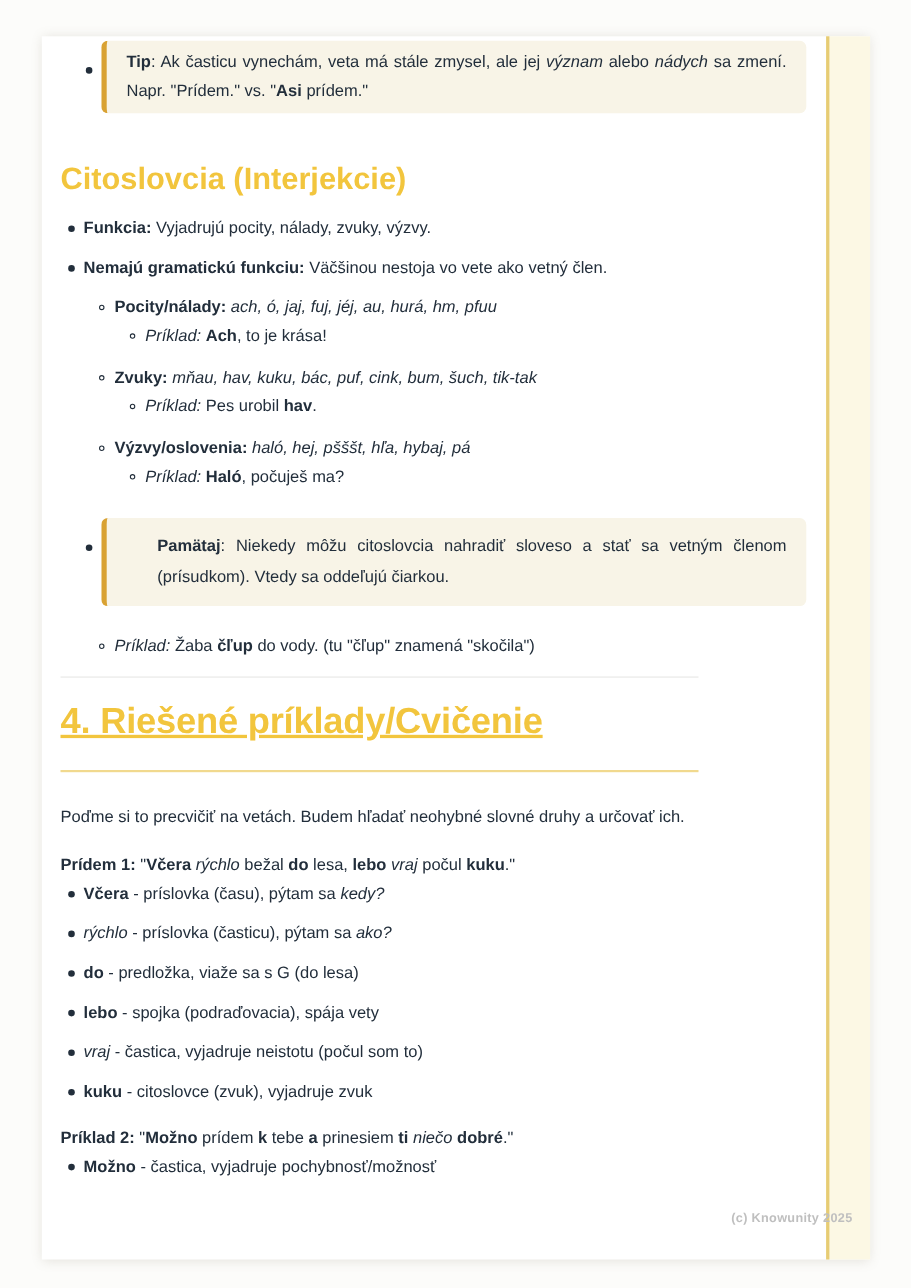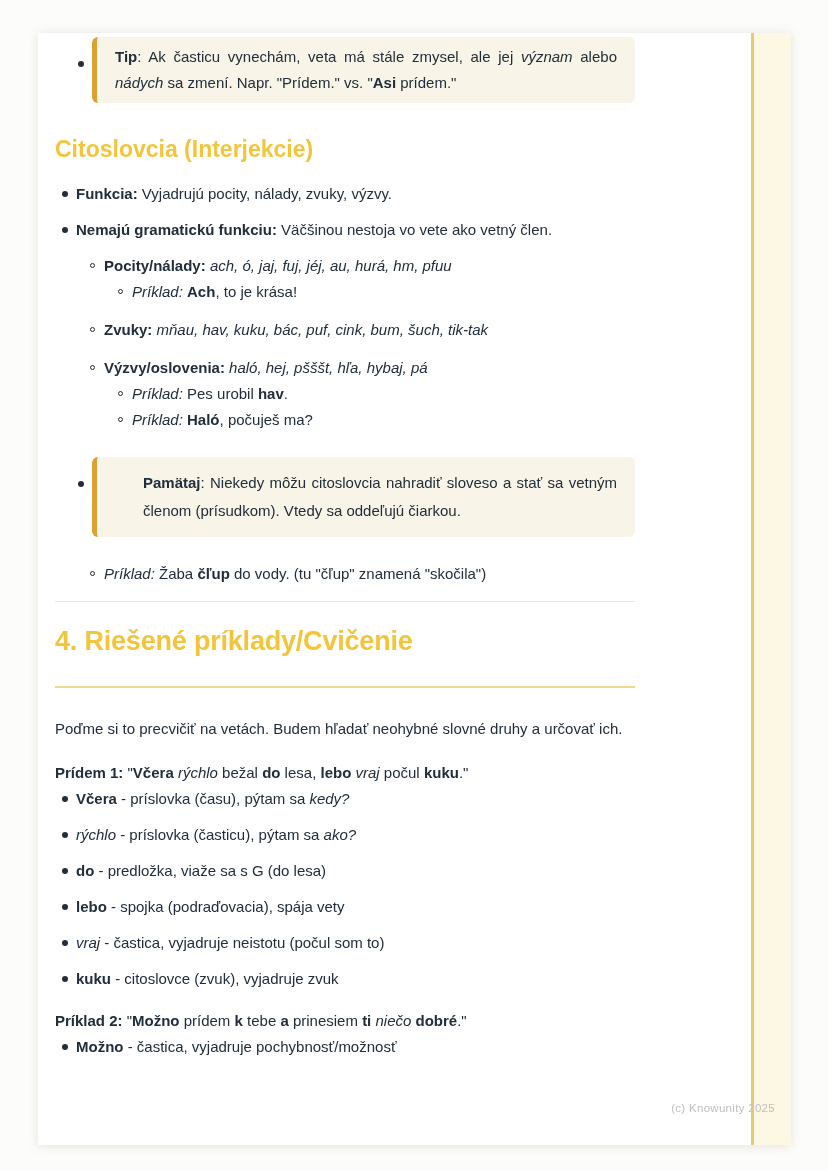--- a/index.html
+++ b/index.html
@@ -33,21 +33,21 @@
   }
   .content{
     position:absolute;left:17px;top:0;width:580px;z-index:2;
     font-size:15px;line-height:26px;
   }
   .content{padding-top:4px;}
   
   .callout-row{position:relative;}
   .callout-row .marker{position:absolute;left:23px;top:24px;}
   .callout{
-    margin-left:37px;width:543px;
+    margin-left:37px;width:641px;
     background:var(--callout-bg);
     border-left:5px solid var(--callout-border);
     border-radius:6px;
     padding:7px 18px;
   }
   .callout p{line-height:26px;text-align:justify;}
   .callout-pamataj .callout{padding:12px 18px;}
   .callout-pamataj .callout p{line-height:28px;margin-left:28px;}
   
   .marker{display:inline-block;border-radius:50%;}
@@ -56,41 +56,42 @@
   
   .li{position:relative;line-height:26px;}
   .li .marker{position:absolute;top:10px;}
   .l1{padding-left:21px;}  .l1 .marker{left:7px;}
   .l2{padding-left:49px;}  .l2 .marker{left:35px;}
   .l3{padding-left:77px;}  .l3 .marker{left:63px;}
   .mb10{margin-bottom:10px;}
   .gap12{margin-top:12px;}
   
   h2{
-    margin-top:32px;
-    font-size:23px;line-height:28px;font-weight:700;color:var(--accent);
+    margin-top:46px;
+    font-size:28px;line-height:28px;font-weight:700;color:var(--accent);
   }
   .h1-wrap{
     margin-top:22px;
     border-bottom:2px solid var(--underline);
     padding-bottom:28px;
   }
   h1{
-    font-size:27px;line-height:34px;font-weight:700;color:var(--accent);
+    font-size:33px;line-height:34px;font-weight:700;color:var(--accent);
     letter-spacing:-0.2px;
+    text-decoration:underline;
   }
   .list1{margin-top:18px;}
   .mt24{margin-top:24px;}
   hr.divider{border:none;border-top:1px solid var(--divider);margin:14px 0 0 0;}
   p.intro{margin-top:26px;line-height:30px;text-align:justify;}
   p.priklad{margin-top:16px;line-height:26px;}
   .list2{}
   .watermark{
     position:absolute;right:16px;top:1069px;z-index:3;
-    font-size:11.5px;letter-spacing:0.3px;color:var(--watermark);
+    font-size:11.5px;letter-spacing:0.3px;color:var(--watermark);font-weight:bold;
   }
   b{font-weight:700;}
   i{font-style:italic;}
 </style>
 </head>
 <body>
 
 <div class="page">
 
   <div class="side-strip"></div>
@@ -120,27 +121,27 @@
         <span><b>Pocity/nálady:</b><span> </span><i>ach, ó, jaj, fuj, jéj, au, hurá, hm, pfuu</i></span>
       </div>
       <div class="li l3">
         <span class="marker circ"></span>
         <span><i>Príklad:</i><span> </span><b>Ach</b><span>, to je krása!</span></span>
       </div>
       <div class="li l2 gap12">
         <span class="marker circ"></span>
         <span><b>Zvuky:</b><span> </span><i>mňau, hav, kuku, bác, puf, cink, bum, šuch, tik-tak</i></span>
       </div>
+      <div class="li l3">
+        <span class="marker circ"></span>
+        <span><i>Príklad:</i><span> Pes urobil </span><b>hav</b><span>.</span></span>
+      </div>
       <div class="li l2 gap12">
         <span class="marker circ"></span>
         <span><b>Výzvy/oslovenia:</b><span> </span><i>haló, hej, pšššt, hľa, hybaj, pá</i></span>
-      </div>
-      <div class="li l3">
-        <span class="marker circ"></span>
-        <span><i>Príklad:</i><span> Pes urobil </span><b>hav</b><span>.</span></span>
       </div>
       <div class="li l3">
         <span class="marker circ"></span>
         <span><i>Príklad:</i><span> </span><b>Haló</b><span>, počuješ ma?</span></span>
       </div>
     </div>
 
     <div class="callout-row callout-pamataj mt24">
       <span class="marker disc"></span>
       <div class="callout">

